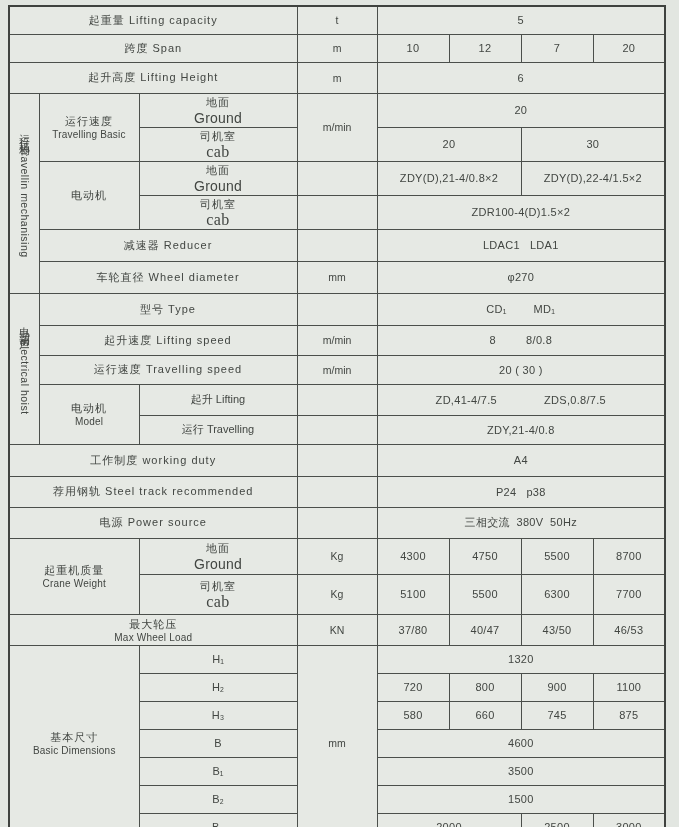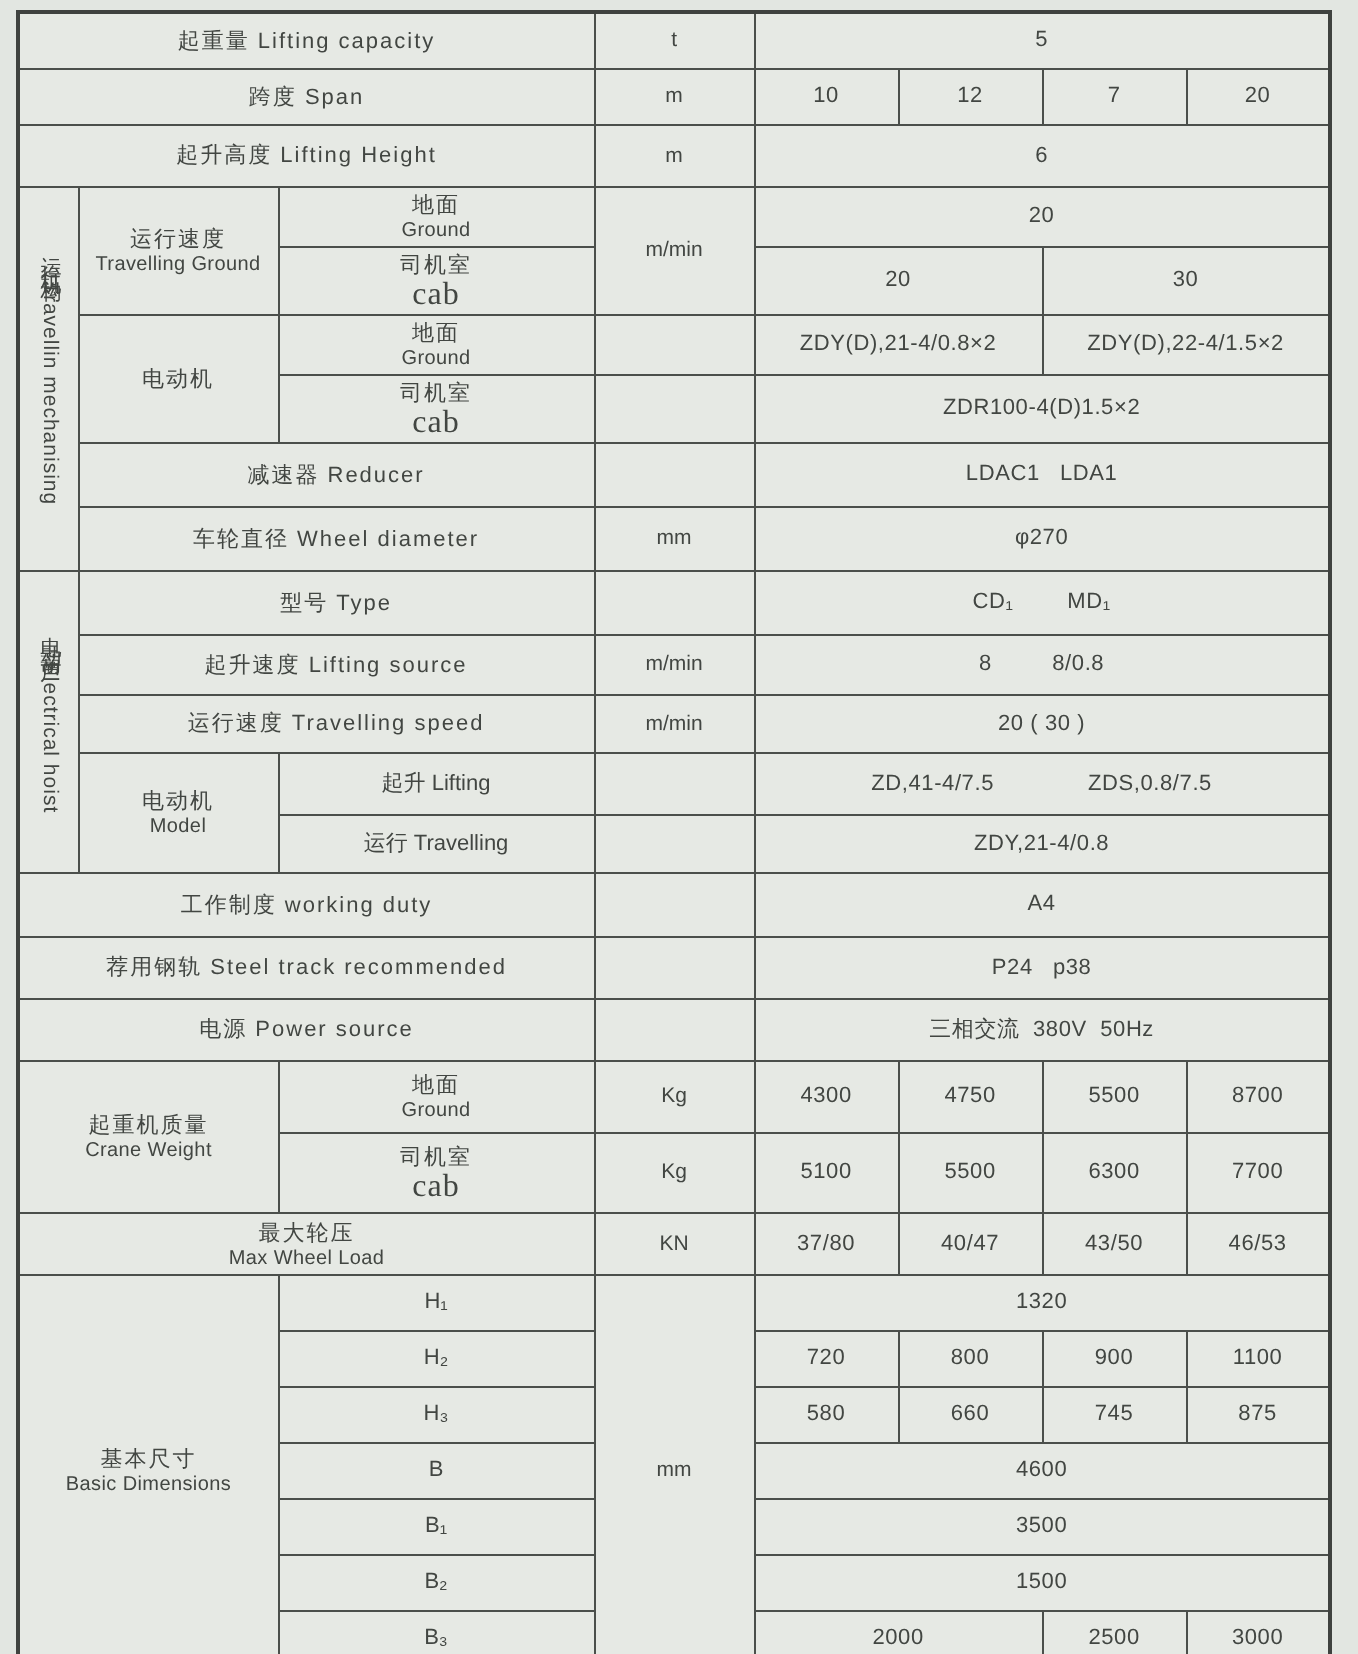--- a/index.html
+++ b/index.html
@@ -22,21 +22,21 @@
     border:1px solid #4b4f4b;
     text-align:center;
     vertical-align:middle;
     padding:1px 2px;
     overflow:hidden;
   }
   .lab{font-size:11px;letter-spacing:1px;}
   .lab .en{font-size:10px;letter-spacing:0.2px;}
   .sub{font-size:11px;}
   .sub .cn{font-size:11px;letter-spacing:1px;}
-  .sub .en{font-size:10px;letter-spacing:0.2px;}
+  .sub .en{font-size:14px;letter-spacing:0.2px;}
   .sub .en-cab{font-size:16px;letter-spacing:0.5px;line-height:1;font-family:Liberation Serif, serif;}
   .unit{font-size:10.5px;}
   .val{font-size:11px;white-space:pre;letter-spacing:0.3px;}
   .vlab{padding:4px 0;}
   .vtxt{
     display:inline-block;
     writing-mode:vertical-rl;
     text-orientation:mixed;
     font-size:10.5px;
     letter-spacing:2px;
@@ -85,21 +85,21 @@
     <td class="unit">m</td>
     <td colspan="4" class="val">6</td>
   </tr>
 
   <tr class="r30">
     <td rowspan="6" class="vlab">
       <span class="vtxt"><span class="vcn">运行机构</span> <span class="ven">Travellin mechanising</span></span>
     </td>
     <td rowspan="2" class="lab">
       <div class="cn">运行速度</div>
-      <div class="en">Travelling Ground</div>
+      <div class="en">Travelling Basic</div>
     </td>
     <td class="sub">
       <div class="cn">地面</div>
       <div class="en">Ground</div>
     </td>
     <td rowspan="2" class="unit">m/min</td>
     <td colspan="4" class="val">20</td>
   </tr>
 
   <tr class="r31">
@@ -146,21 +146,21 @@
   <tr class="r32">
     <td rowspan="5" class="vlab">
       <span class="vtxt"><span class="vcn">电动葫芦</span> <span class="ven">Electrical hoist</span></span>
     </td>
     <td colspan="2" class="lab">型号  Type</td>
     <td class="unit"></td>
     <td colspan="4" class="val">CD₁        MD₁</td>
   </tr>
 
   <tr class="r30">
-    <td colspan="2" class="lab">起升速度  Lifting source</td>
+    <td colspan="2" class="lab">起升速度  Lifting speed</td>
     <td class="unit">m/min</td>
     <td colspan="4" class="val">8         8/0.8</td>
   </tr>
 
   <tr class="r29">
     <td colspan="2" class="lab">运行速度  Travelling speed</td>
     <td class="unit">m/min</td>
     <td colspan="4" class="val">20 ( 30 )</td>
   </tr>
 

